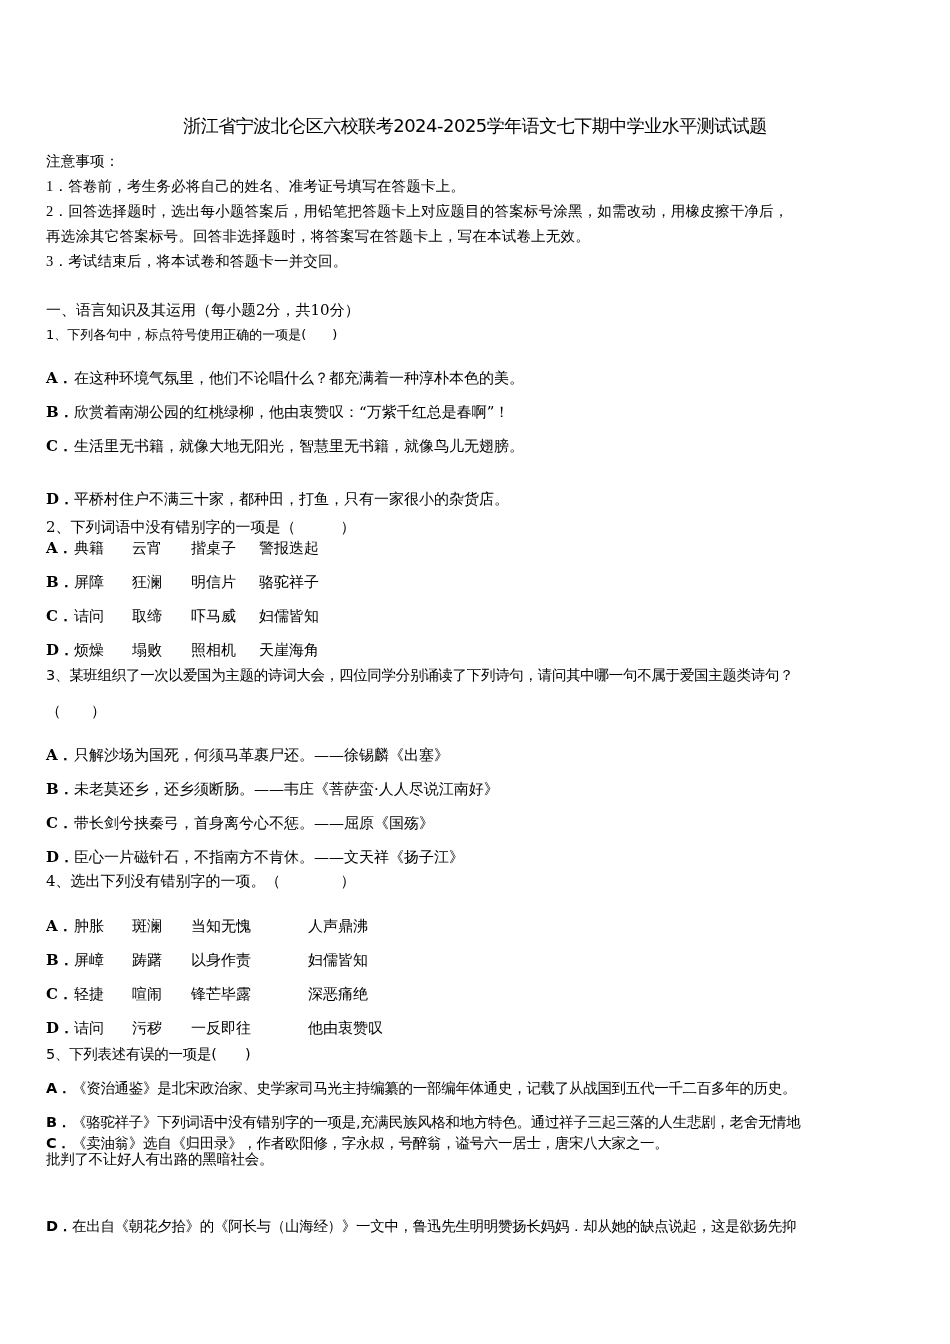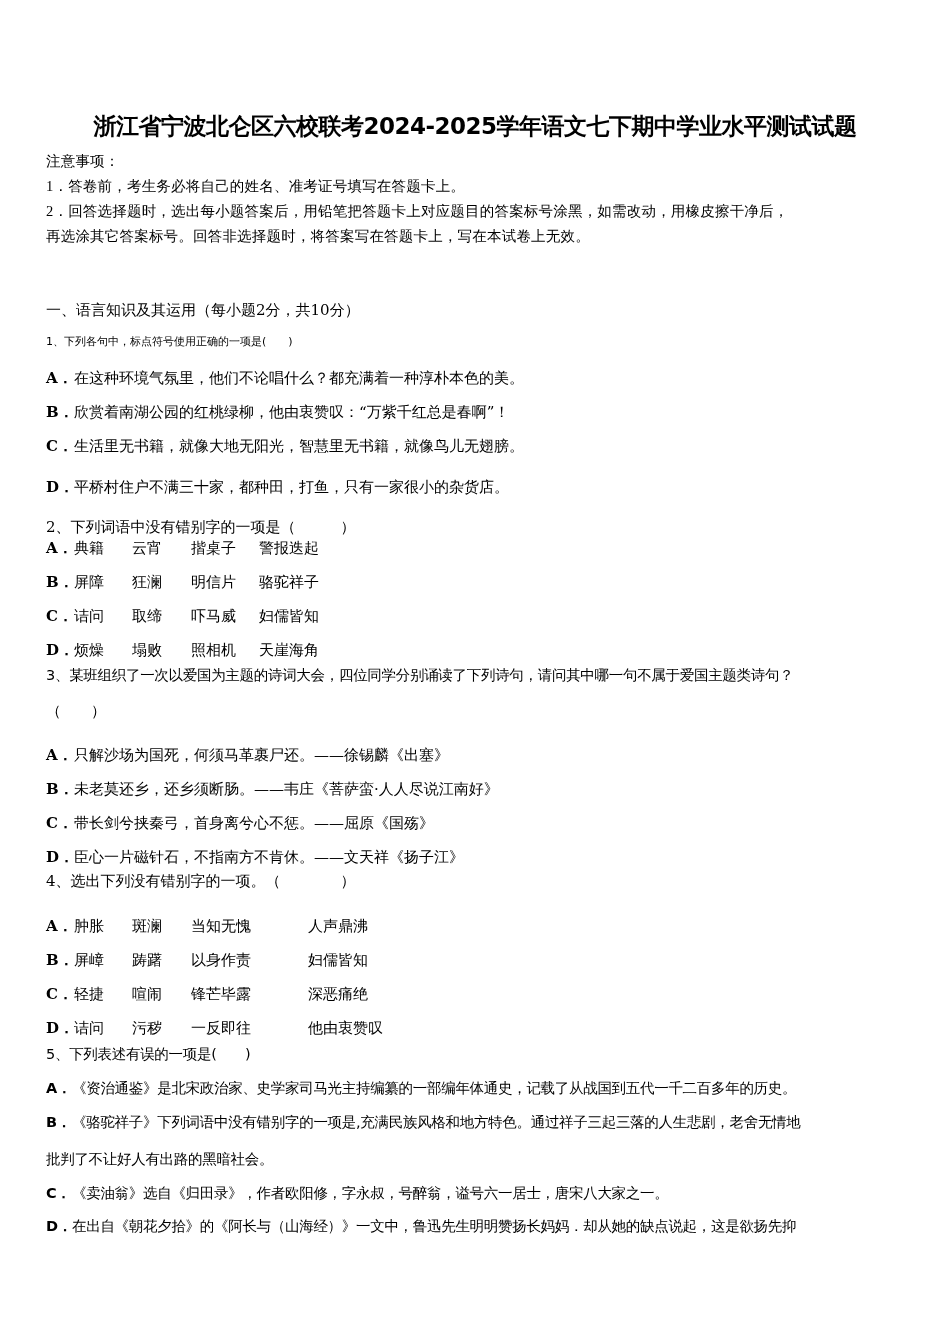--- a/index.html
+++ b/index.html
@@ -21,34 +21,34 @@
       width: 950px;
       height: 1344px;
     }
     .title {
       position: absolute;
       left: 0;
       top: 112px;
       width: 950px;
       text-align: center;
       font-family: "DejaVu Sans", "Liberation Sans", sans-serif;
-      font-weight: bold;
-      font-size: 23px;
+      font-weight: normal;
+      font-size: 18px;
       letter-spacing: -0.5px;
       line-height: 28px;
     }
     .line {
       position: absolute;
       left: 46px;
       white-space: nowrap;
       font-size: 15px;
       line-height: 22px;
     }
     .notice { font-family: Liberation Serif, serif; font-size: 14.5px; letter-spacing: 0.2px; }
-    .qnum { font-family: "DejaVu Sans", "Liberation Sans", sans-serif; font-size: 11px; margin-top: 7px; }
+    .qnum { font-family: "DejaVu Sans", "Liberation Sans", sans-serif; font-size: 13px; }
     .opt { font-size: 15px; margin-top: 10px; }
     .opt-letter {
       font-weight: bold;
       display: inline-block;
       width: 28px;
     }
     .word {
       display: inline-block;
     }
     .q2 .w1 { width: 58px; }
@@ -63,34 +63,35 @@
 <body>
 
 <div class="page">
 
   <div class="title">浙江省宁波北仑区六校联考2024-2025学年语文七下期中学业水平测试试题</div>
 
   <div class="line notice" style="top:150px;">注意事项：</div>
   <div class="line notice" style="top:175px;">1．答卷前，考生务必将自己的姓名、准考证号填写在答题卡上。</div>
   <div class="line notice" style="top:200px;">2．回答选择题时，选出每小题答案后，用铅笔把答题卡上对应题目的答案标号涂黑，如需改动，用橡皮擦干净后，</div>
   <div class="line notice" style="top:225px;">再选涂其它答案标号。回答非选择题时，将答案写在答题卡上，写在本试卷上无效。</div>
+  <div class="line notice" style="top:250px;">3．考试结束后，将本试卷和答题卡一并交回。</div>
 
   <div class="line" style="top:299px;">一、语言知识及其运用（每小题2分，共10分）</div>
 
   <div class="line qnum" style="top:324px;">1、下列各句中，标点符号使用正确的一项是(　　)</div>
   <div class="line opt" style="top:357px;">
     <span class="opt-letter">A．</span><span>在这种环境气氛里，他们不论唱什么？都充满着一种淳朴本色的美。</span>
   </div>
   <div class="line opt" style="top:391px;">
     <span class="opt-letter">B．</span><span>欣赏着南湖公园的红桃绿柳，他由衷赞叹：“万紫千红总是春啊”！</span>
   </div>
   <div class="line opt" style="top:425px;">
     <span class="opt-letter">C．</span><span>生活里无书籍，就像大地无阳光，智慧里无书籍，就像鸟儿无翅膀。</span>
   </div>
-  <div class="line opt" style="top:466px;text-align:center;">
+  <div class="line opt" style="top:478px;text-align:center;">
     <span class="opt-letter">D．</span><span>平桥村住户不满三十家，都种田，打鱼，只有一家很小的杂货店。</span>
   </div>
 
   <div class="line" style="top:516px;">2、下列词语中没有错别字的一项是（　　　）</div>
   <div class="line opt q2" style="top:527px;">
     <span class="opt-letter">A．</span><span class="word w1">典籍</span><span class="word w2">云宵</span><span class="word w3">揩桌子</span><span class="word">警报迭起</span>
   </div>
   <div class="line opt q2" style="top:561px;">
     <span class="opt-letter">B．</span><span class="word w1">屏障</span><span class="word w2">狂澜</span><span class="word w3">明信片</span><span class="word">骆驼祥子</span>
   </div>
@@ -131,20 +132,20 @@
   </div>
 
   <div class="line narrow" style="top:1043px;">5、下列表述有误的一项是(　　)</div>
   <div class="line narrow" style="top:1077px;">
     <span class="opt-letter" style="width:26px;">A．</span><span>《资治通鉴》是北宋政治家、史学家司马光主持编纂的一部编年体通史，记载了从战国到五代一千二百多年的历史。</span>
   </div>
   <div class="line narrow" style="top:1111px;">
     <span class="opt-letter" style="width:26px;">B．</span><span>《骆驼祥子》下列词语中没有错别字的一项是,充满民族风格和地方特色。通过祥子三起三落的人生悲剧，老舍无情地</span>
   </div>
   <div class="line narrow" style="top:1148px;">批判了不让好人有出路的黑暗社会。</div>
-  <div class="line narrow" style="top:1182px;">
+  <div class="line narrow" style="top:1132px;">
     <span class="opt-letter" style="width:26px;">C．</span><span>《卖油翁》选自《归田录》，作者欧阳修，字永叔，号醉翁，谥号六一居士，唐宋八大家之一。</span>
   </div>
   <div class="line narrow" style="top:1215px;">
     <span class="opt-letter" style="width:26px;">D．</span><span>在出自《朝花夕拾》的《阿长与（山海经）》一文中，鲁迅先生明明赞扬长妈妈．却从她的缺点说起，这是欲扬先抑</span>
   </div>
 
 </div>
 
 </body></html>

